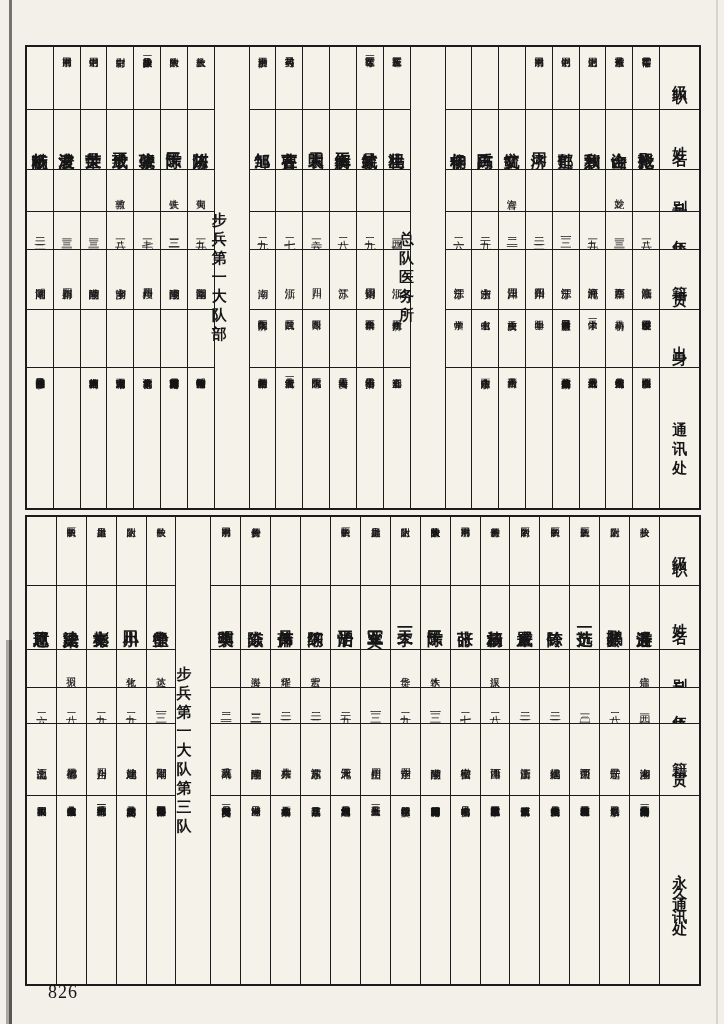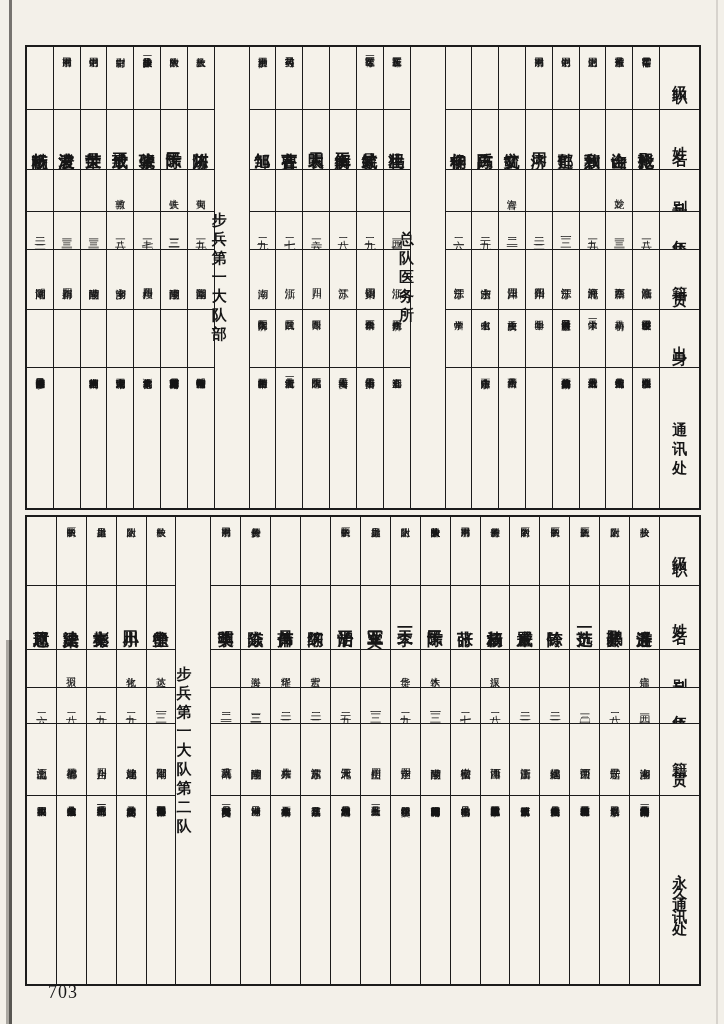--- a/index.html
+++ b/index.html
@@ -872,21 +872,21 @@
             <span>二二</span>
           </div>
           <div class="cell native" style="height: 72px;">
             <span>河南巩县</span>
           </div>
           <div class="cell small grow">
             <span>河南孝义邮局对门一九号转交</span>
           </div>
         </div>
         <div class="col divider">
-          <span style="letter-spacing: 16px;">步兵第一大队第二队</span>
+          <span style="letter-spacing: 16px;">步兵第一大队第三队</span>
         </div>
         <div class="col person">
           <div class="cell small" style="height: 68px;">
             <span>中校队长</span>
           </div>
           <div class="cell name" style="height: 64px;">
             <span>徐中坚</span>
           </div>
           <div class="cell alias" style="height: 38px;">
             <span>英达</span>
@@ -976,14 +976,14 @@
           </div>
           <div class="cell native" style="height: 72px;">
             <span>河北盐山</span>
           </div>
           <div class="cell small grow">
             <span>四川成都中央军校</span>
           </div>
         </div>
       </div>
   </div>
-  <div class="page-number">703</div>
+  <div class="page-number">826</div>
 </div>
 
 </body></html>

